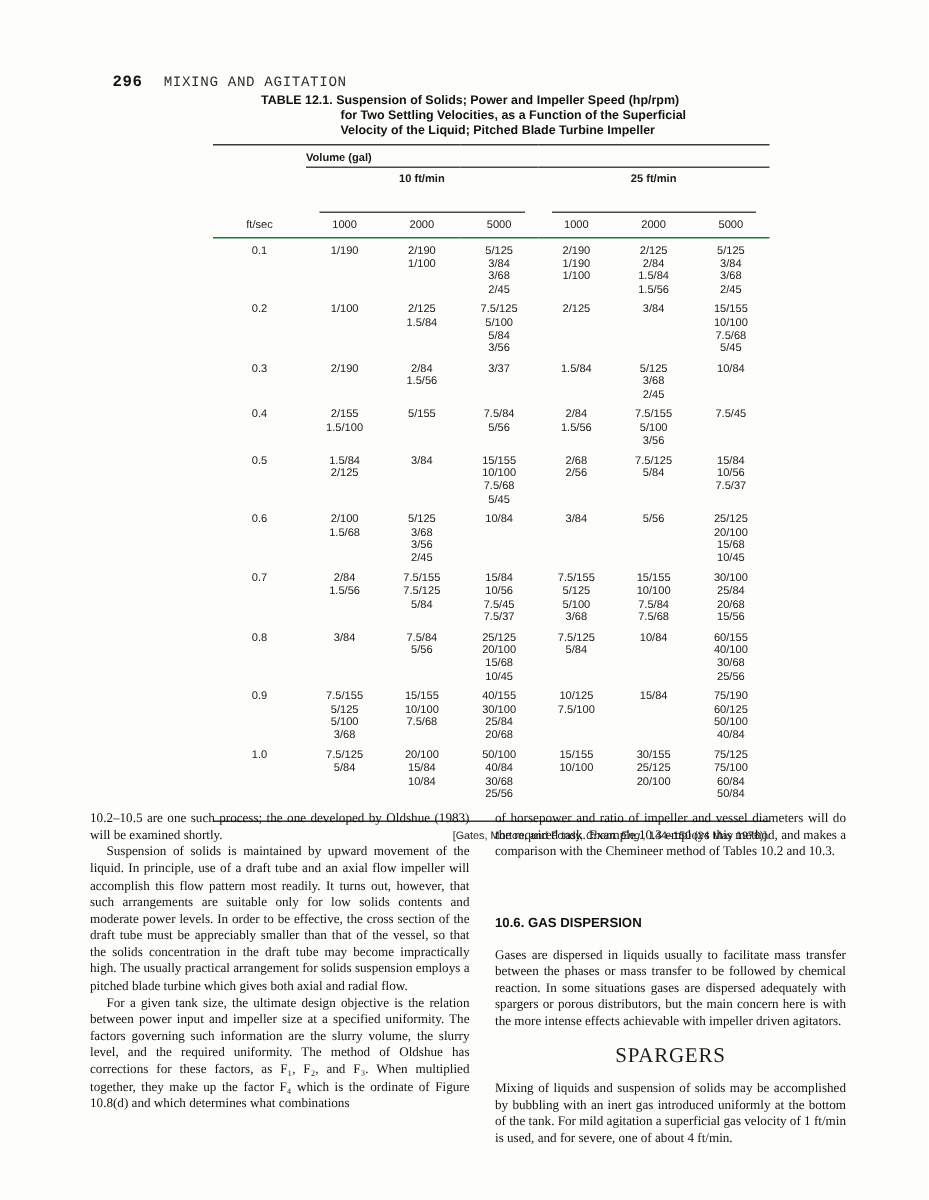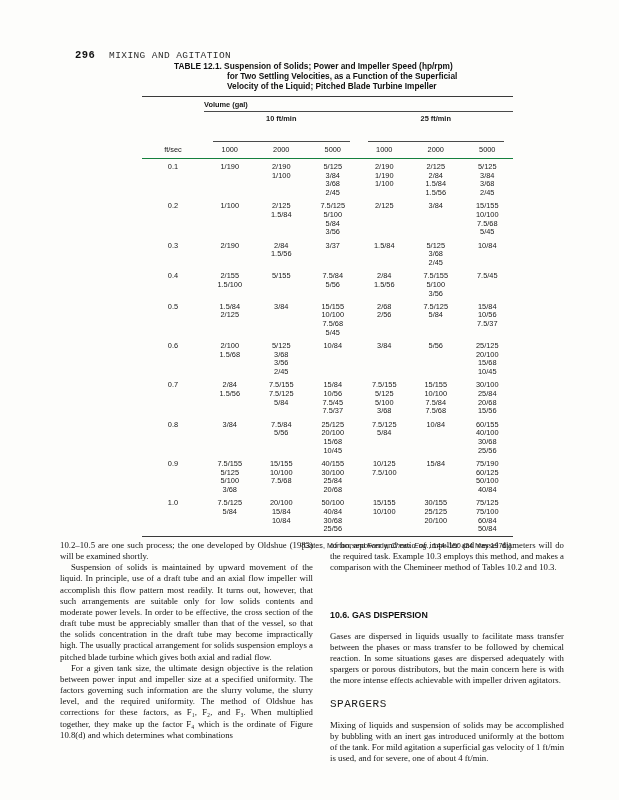--- a/index.html
+++ b/index.html
@@ -49,21 +49,21 @@
     text-align:center; font-weight:bold;
     padding:3px 0 4px;
     border-bottom:1px solid #15803d;
   }
   tbody td {
     text-align:center; vertical-align:top;
     padding:3.5px 0 1px;
     line-height:8.7px;
     white-space:pre-line;
   }
-  tbody tr:last-child td { padding-bottom:2px; }
+  tbody tr:last-child td { padding-bottom:13px; }
 
   .footnote {
     margin-top:4px;
     text-align:right;
     font-size:7.2px; color:#222;
     font-family:Liberation Sans, sans-serif;
   }
   .footnote .it { font-style:italic; }
 
   
@@ -79,23 +79,23 @@
   .col p.indent { text-indent:11px; }
 
   .sec-heading {
     margin-top:37px;
     font-family:"Liberation Sans", sans-serif;
     font-weight:bold; font-size:8.8px; color:#111;
     text-align:left;
   }
   .sub-heading {
     margin-top:13px;
-    font-family:Liberation Mono, monospace;
-    font-size:11px; letter-spacing:.5px; color:#1a1a1a;
-    text-align:left;
+    font-family:Liberation Serif, serif;
+    font-size:14px; letter-spacing:.5px; color:#1a1a1a;
+    text-align:center;
   }
   .col-right p.after-head { margin-top:9px; }
 </style>
 </head>
 <body>
 
 <div class="page">
 
   <div class="running-head">
     <span class="pageno">296</span><span>MIXING AND AGITATION</span>

